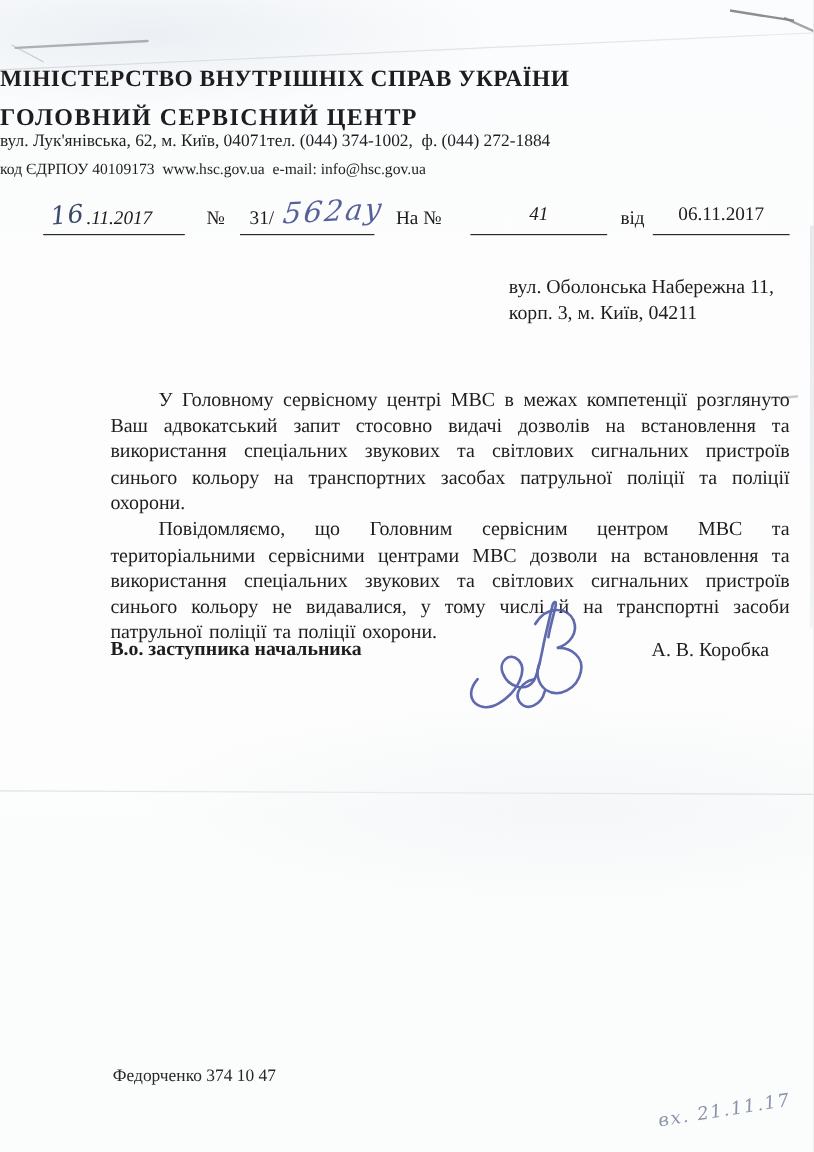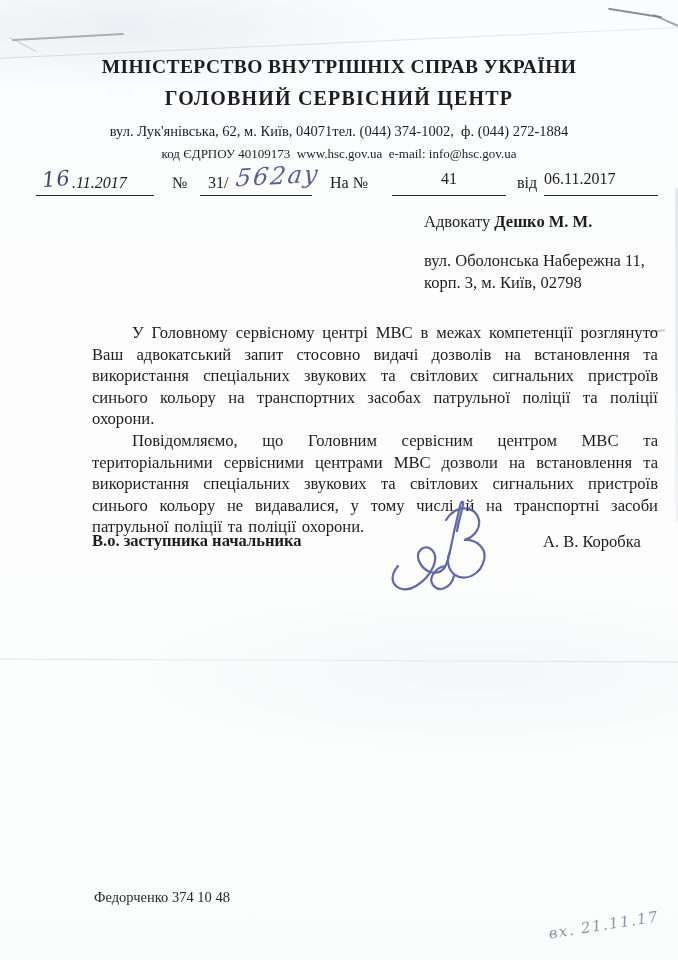--- a/index.html
+++ b/index.html
@@ -20,32 +20,32 @@
   .artifact { position:absolute; pointer-events:none; }
   .fold-topleft   { left:12px; top:36px; width:112px; height:2px; background:#8d9398; transform:rotate(-3deg); opacity:.7; border-radius:2px; }
   .fold-topleft2  { left:8px;  top:44px; width:30px;  height:1px; background:#aeb4b9; transform:rotate(28deg); opacity:.6; }
   .crease-top     { left:-6px; top:58px; width:700px; height:1px; background:linear-gradient(90deg,#ccd3d9,#e2e7eb); transform:rotate(-2.6deg); transform-origin:left center; opacity:.8; }
   .edge-topright  { left:608px; top:12px; width:54px; height:2px; background:#6e7378; transform:rotate(9deg); opacity:.8; }
   .edge-topright2 { left:652px; top:20px; width:30px; height:2px; background:#7c8186; transform:rotate(24deg); opacity:.7; }
   .crease-mid     { left:-4px; top:660px; width:690px; height:1px; background:linear-gradient(90deg,#dbe1e6,#e6ebee,#d8dee3); transform:rotate(.25deg); opacity:.9; }
   .edge-right     { right:0; top:188px; width:3px; height:335px; background:linear-gradient(#d3d9de,#e9edf0); opacity:.55; }
   .dash-right     { left:650px; top:330px; width:15px; height:2px; background:#99a1a8; transform:rotate(-6deg); opacity:.55; }
   
-  .letterhead { position:absolute; left:0; top:56px; width:678px; text-align:center; }
+  .letterhead { position:absolute; left:0; top:56px; width:678px; text-align:left; }
   .lh-ministry { font-size:19.5px; font-weight:bold; letter-spacing:.4px; }
   .lh-dept     { margin-top:9px; font-size:20px; font-weight:bold; letter-spacing:1.2px; }
-  .lh-addr     { margin-top:13px; font-size:14.5px; white-space:pre-wrap; }
+  .lh-addr     { font-size:14.5px; white-space:pre-wrap; }
   .lh-reg      { margin-top:6px;  font-size:13px;   white-space:pre-wrap; }
   
   .ref-row { position:absolute; left:0; top:170px; width:678px; height:34px; font-size:16px; }
   .blank { position:absolute; height:26px; border-bottom:1.6px solid #2a2a2c; }
   .blank-out-date { left:36px;  width:118px; }
   .blank-out-num  { left:200px; width:112px; }
   .blank-in-num   { left:392px; width:114px; text-align:center; }
-  .blank-in-date  { left:544px; width:114px; text-align:left; }
+  .blank-in-date  { left:544px; width:114px; text-align:center; }
   .ref-label { position:absolute; top:4px; }
   .lab-no    { left:172px; }
   .lab-na-no { left:330px;text-align:right; }
   .lab-vid   { left:517px; }
   .blank .printed { position:absolute; top:4px; }
   .hw { font-style:italic; font-family:"DejaVu Serif", serif; }
   .hw-day { position:absolute; left:6px; top:-3px; font-size:21px; color:#3d4a6b; transform:rotate(-5deg); letter-spacing:1px; }
   .pr-date { left:36px;font-style:italic; }
   .pr-num  { left:8px; }
   .hw-num  { position:absolute; left:36px; top:-8px; font-size:24px; color:#56619c; transform:rotate(-3deg) skewX(-10deg); letter-spacing:2px; white-space:nowrap; }
@@ -92,47 +92,46 @@
       <span class="hw hw-day">16</span>
       <span class="printed pr-date">.11.2017</span>
     </span>
     <span class="ref-label lab-no">№</span>
     <span class="blank blank-out-num">
       <span class="printed pr-num">31/</span>
       <span class="hw hw-num">562ау</span>
     </span>
     <span class="ref-label lab-na-no">На №</span>
     <span class="blank blank-in-num">
-      <span class="printed" style="position:static;">41</span>
+      <span class="printed" style="position:static;font-style:italic;">41</span>
     </span>
     <span class="ref-label lab-vid">від</span>
     <span class="blank blank-in-date">
       <span class="printed" style="position:static;">06.11.2017</span>
     </span>
   </div>
 
   <div class="recipient">
-    <div><span>Адвокату </span><span class="name">Дешко М. М.</span></div>
     <div class="recipient-addr">
       <div>вул. Оболонська Набережна 11,</div>
-      <div>корп. 3, м. Київ, 02798</div>
+      <div>корп. 3, м. Київ, 04211</div>
     </div>
   </div>
 
   <div class="body-text">
     <p>У Головному сервісному центрі МВС в межах компетенції розглянуто Ваш адвокатський запит стосовно видачі дозволів на встановлення та використання спеціальних звукових та світлових сигнальних пристроїв синього кольору на транспортних засобах патрульної поліції та поліції охорони.</p>
     <p>Повідомляємо, що Головним сервісним центром МВС та територіальними сервісними центрами МВС дозволи на встановлення та використання спеціальних звукових та світлових сигнальних пристроїв синього кольору не видавалися, у тому числі й на транспортні засоби патрульної поліції та поліції охорони.</p>
   </div>
 
   <div class="sig-title">В.о. заступника начальника</div>
   <svg class="sig-ink" viewBox="0 0 106 110">
     <g fill="none" stroke="#4a55a2" stroke-width="2.2" stroke-linecap="round" opacity="0.88">
       <path d="M10,72 C-4,88 12,102 28,92 C44,82 52,64 44,56 C37,49 27,57 31,67 C36,79 50,83 57,73 C61,66 63,52 66,38 L72,12 C73,7 76,6 75,11 C73,20 70,30 69,37"></path>
       <path d="M58,26 C68,10 85,12 90,23 C94,33 87,43 76,46 C88,45 99,54 96,66 C93,80 78,88 67,81 C60,76 58,66 62,58"></path>
       <path d="M66,82 C63,94 51,99 45,91 C40,84 47,74 57,72"></path>
     </g>
   </svg>
   <div class="sig-name">А. В. Коробка</div>
 
-  <div class="executor">Федорченко 374 10 48</div>
+  <div class="executor">Федорченко 374 10 47</div>
   <div class="incoming hw">вх. 21.11.17</div>
 
 </div>
 
 </body></html>

